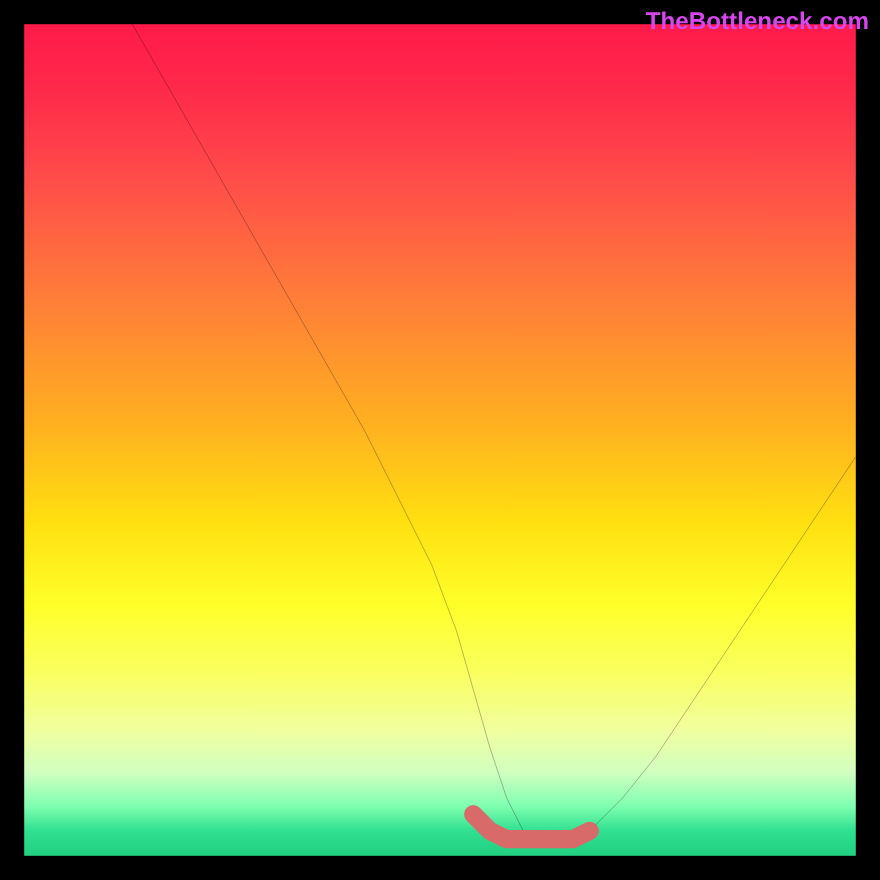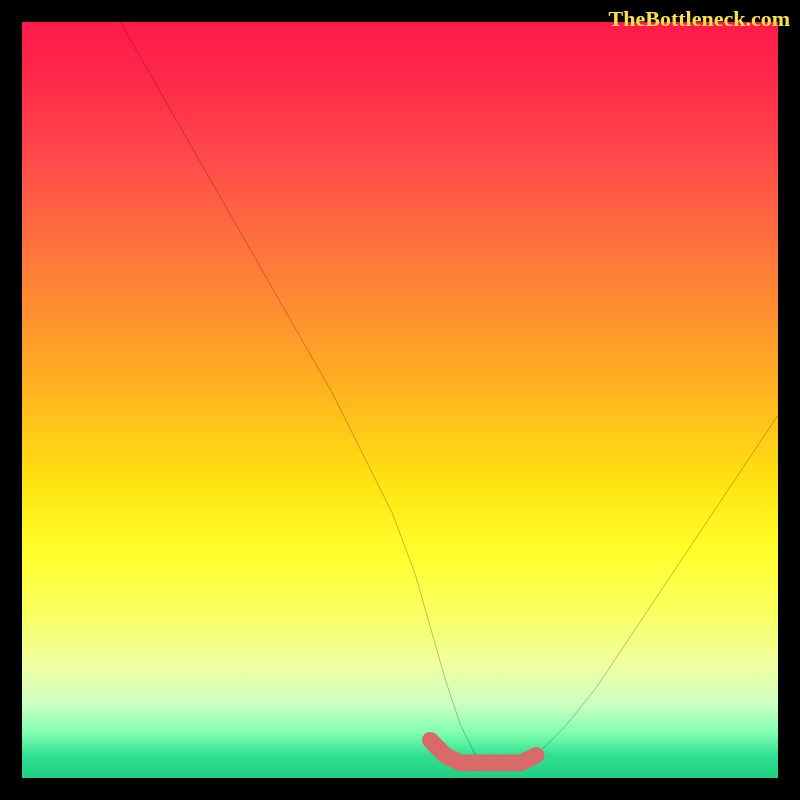--- a/index.html
+++ b/index.html
@@ -8,25 +8,24 @@
     width: 800px;
     height: 800px;
     background: #000;
     position: relative;
     font-family: Arial, Helvetica, sans-serif;
   }
   .watermark {
     position: absolute;
     top: 6px;
     right: 10px;
-    color: #fde047;
+    color: #d946ef;
     font-size: 22px;
     font-weight: 600;
     z-index: 10;
-    font-family: Liberation Serif, serif;
   }
   .plot-area {
     position: absolute;
     left: 22px;
     top: 22px;
     width: 756px;
     height: 756px;
     background: linear-gradient(to bottom,
       #ff1a4a 0%,
       #ff2a4a 8%,

